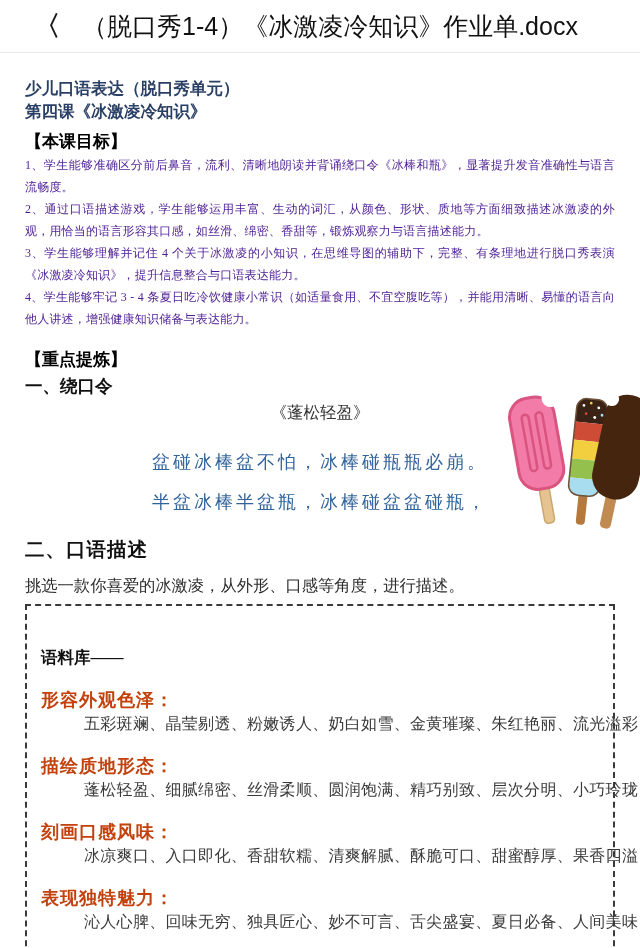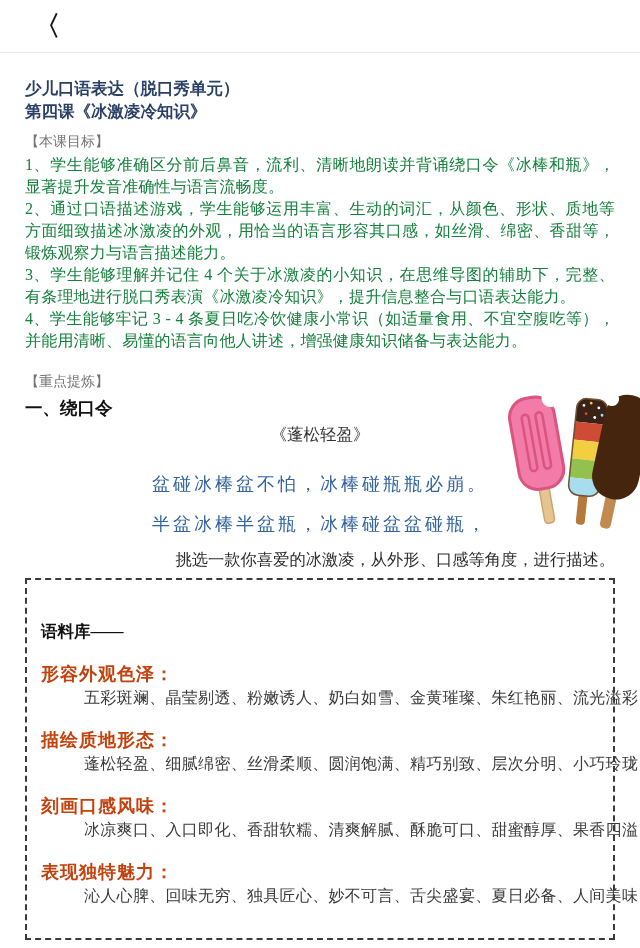--- a/index.html
+++ b/index.html
@@ -23,36 +23,36 @@
     white-space: nowrap; overflow: hidden; letter-spacing: 0px; flex: 1 1 auto;
   }
 
   
   .doc { padding: 24px 25px 0 25px; position: relative; }
 
   .doc-heading {
     text-align: left; color: #2a3f66; font-weight: bold;
     font-size: 16.5px; line-height: 23px;
   }
-  .sec-title { font-size: 14px; font-weight: normal; color: #737373; margin-top: 7px; line-height: 24px; }
+  .sec-title { font-size: 17px; font-weight: bold; color: #000000; margin-top: 7px; line-height: 24px; }
   .objective {
-    font-size: 16px; line-height: 22px; text-align: justify; color: #15803d; letter-spacing: 0.2px;
+    font-size: 12px; line-height: 22px; text-align: justify; color: #4c1d95; letter-spacing: 0.2px;
   }
 
   .keypoints-title { margin-top: 18px; }
   .sub-heading { font-size: 17.5px; font-weight: bold; color: #111; line-height: 24px; margin-top: 2px; }
 
   .poem-title { text-align: center; font-size: 16.5px; color: #333; margin-top: 4px; line-height: 22px; }
   .poem-line {
     text-align: center; color: #31639c; font-size: 18px; letter-spacing: 3px;
     line-height: 24px; margin-top: 16px; font-weight: 500;
   }
 
   .sec2-heading { font-size: 19.5px; margin-top: 24px; letter-spacing: 1px; }
-  .instruction { font-size: 16.3px; line-height: 22px; margin-top: 13px; color: #2b2b2b; text-align: right; }
+  .instruction { font-size: 16.3px; line-height: 22px; margin-top: 13px; color: #2b2b2b; }
 
   
   .corpus-box {
     margin-top: 7px; border: 2px dashed #3a3a3a;
     padding: 40px 14px 30px 14px; min-height: 355px;
   }
   .corpus-title { font-size: 16.5px; font-weight: bold; color: #111; line-height: 24px; margin-bottom: 13px; }
   .corpus-label {
     font-size: 18px; font-weight: bold; color: #c2410c; line-height: 24px; margin-top: 18px; letter-spacing: 1px;
   }
@@ -63,40 +63,42 @@
   
   .popsicles { position: absolute; left: 490px; top: 388px; width: 150px; height: 150px; }
 </style>
 </head>
 <body>
 
 <div class="topbar">
   <div class="back-btn">
     <span>〈</span>
   </div>
+  <div class="topbar-title">（脱口秀1-4）《冰激凌冷知识》作业单.docx</div>
 </div>
 
 <div class="doc">
 
   <div class="doc-heading">少儿口语表达（脱口秀单元）</div>
   <div class="doc-heading">第四课《冰激凌冷知识》</div>
 
   <div class="sec-title">【本课目标】</div>
   <p class="objective">1、学生能够准确区分前后鼻音，流利、清晰地朗读并背诵绕口令《冰棒和瓶》，显著提升发音准确性与语言流畅度。</p>
   <p class="objective">2、通过口语描述游戏，学生能够运用丰富、生动的词汇，从颜色、形状、质地等方面细致描述冰激凌的外观，用恰当的语言形容其口感，如丝滑、绵密、香甜等，锻炼观察力与语言描述能力。</p>
   <p class="objective">3、学生能够理解并记住 4 个关于冰激凌的小知识，在思维导图的辅助下，完整、有条理地进行脱口秀表演《冰激凌冷知识》，提升信息整合与口语表达能力。</p>
   <p class="objective">4、学生能够牢记 3 - 4 条夏日吃冷饮健康小常识（如适量食用、不宜空腹吃等），并能用清晰、易懂的语言向他人讲述，增强健康知识储备与表达能力。</p>
 
   <div class="sec-title keypoints-title">【重点提炼】</div>
   <div class="sub-heading">一、绕口令</div>
 
   <div class="poem-title">《蓬松轻盈》</div>
   <div class="poem-line" style="margin-top:26px;">盆碰冰棒盆不怕，冰棒碰瓶瓶必崩。</div>
   <div class="poem-line">半盆冰棒半盆瓶，冰棒碰盆盆碰瓶，</div>
 
+  <div class="sub-heading sec2-heading">二、口语描述</div>
   <p class="instruction">挑选一款你喜爱的冰激凌，从外形、口感等角度，进行描述。</p>
 
   <div class="corpus-box">
     <div class="corpus-title">语料库——</div>
 
     <div>
       <div class="corpus-label">形容外观色泽：</div>
       <div class="corpus-words">五彩斑斓、晶莹剔透、粉嫩诱人、奶白如雪、金黄璀璨、朱红艳丽、流光溢彩</div>
     </div>
     <div>

